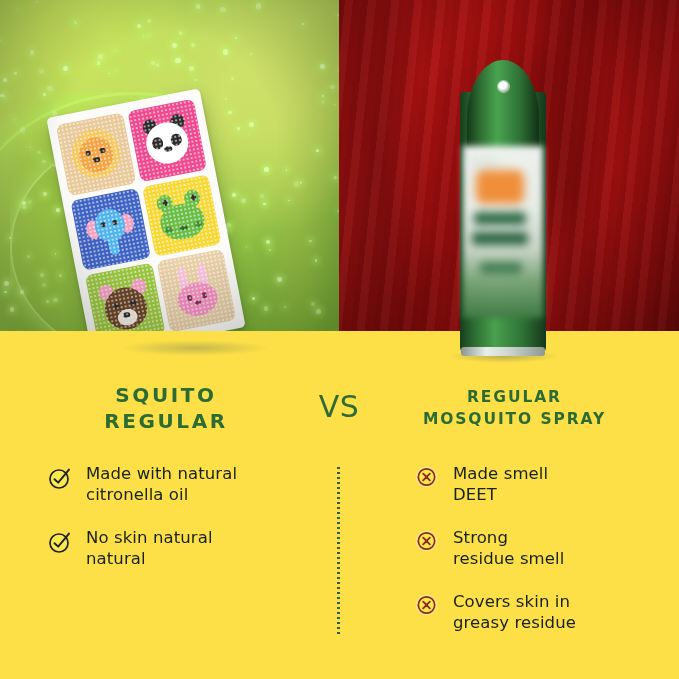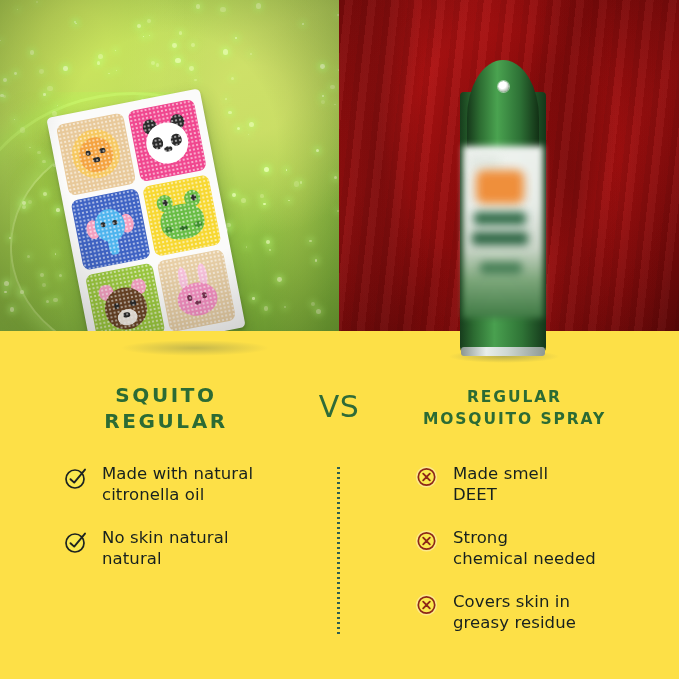--- a/index.html
+++ b/index.html
@@ -131,21 +131,21 @@
     position:absolute;left:296px;top:58px;width:86px;text-align:center;
     color:#2f6b38;font-size:30px;font-weight:400;letter-spacing:.5px;
   }
   .divider{
     position:absolute;left:337px;top:136px;width:3px;height:168px;
     background-image:linear-gradient(to bottom,#2e5f52 0 2px, rgba(0,0,0,0) 2px 5px);
     background-size:3px 5px;background-repeat:repeat-y;
   }
 
   .col{position:absolute;top:132px;}
-  .col-left{left:64px;width:250px;}
+  .col-left{left:48px;width:250px;}
   .col-right{left:415px;width:250px;}
 
   .feat{position:relative;display:flex;align-items:flex-start;margin-bottom:22px;}
   .feat-icon{flex:0 0 auto;width:26px;height:26px;margin-right:12px;margin-top:2px;position:relative;}
   .feat-text{
     color:#17211f;font-size:16.5px;line-height:21px;letter-spacing:.1px;
     font-family:"DejaVu Sans", sans-serif;
   }
 </style>
 </head>
@@ -453,21 +453,21 @@
           </div>
         </div>
         <div class="feat">
           <div class="feat-icon"><svg viewBox="0 0 24 24" width="24" height="24" aria-hidden="true">
       <circle cx="11.5" cy="12" r="9.3" fill="#fbe94f" stroke="#fde98a" stroke-width="2.6"></circle>
       <circle cx="11.5" cy="12" r="8.2" fill="#fbe94f" stroke="#8d2718" stroke-width="1.7"></circle>
       <path d="M8.2 8.7 L14.8 15.3 M14.8 8.7 L8.2 15.3" stroke="#8d2718" stroke-width="1.9" stroke-linecap="round"></path>
     </svg></div>
           <div class="feat-text">
             <div>Strong</div>
-            <div>chemical needed</div>
+            <div>residue smell</div>
           </div>
         </div>
         <div class="feat">
           <div class="feat-icon"><svg viewBox="0 0 24 24" width="24" height="24" aria-hidden="true">
       <circle cx="11.5" cy="12" r="9.3" fill="#fbe94f" stroke="#fde98a" stroke-width="2.6"></circle>
       <circle cx="11.5" cy="12" r="8.2" fill="#fbe94f" stroke="#8d2718" stroke-width="1.7"></circle>
       <path d="M8.2 8.7 L14.8 15.3 M14.8 8.7 L8.2 15.3" stroke="#8d2718" stroke-width="1.9" stroke-linecap="round"></path>
     </svg></div>
           <div class="feat-text">
             <div>Covers skin in</div>

